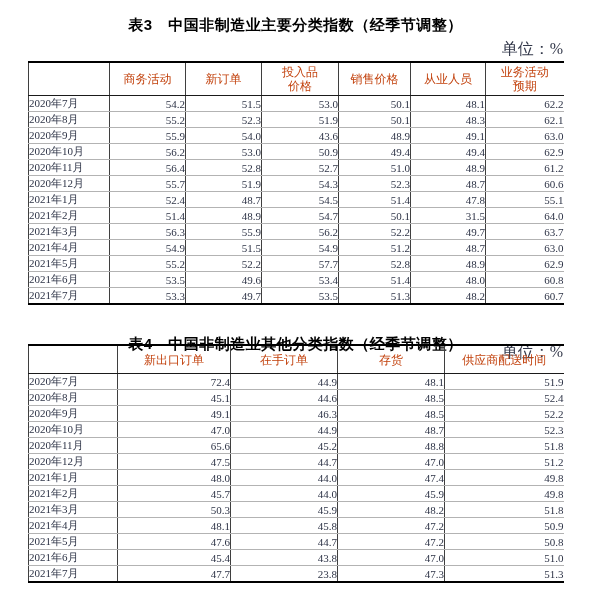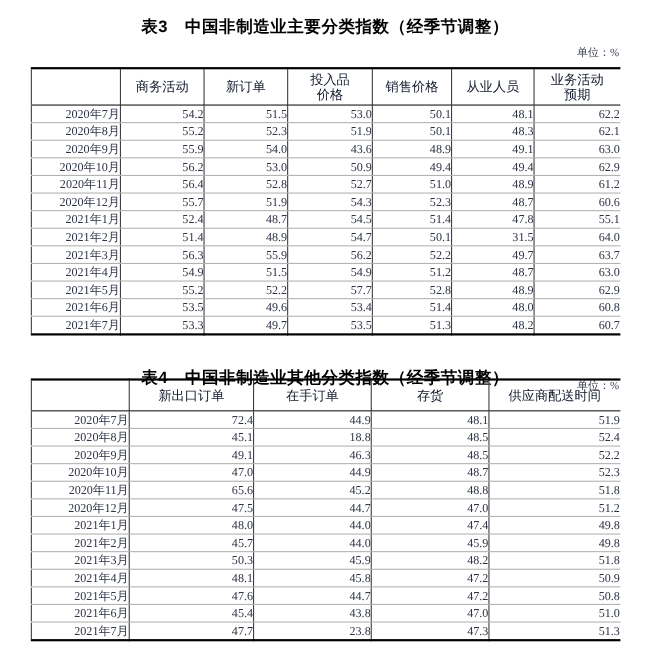--- a/index.html
+++ b/index.html
@@ -37,21 +37,21 @@
     line-height: 18px;
     color: #000000;
     letter-spacing: 0.5px;
     margin: 0;
   }
   #t3-title { top: 16px; }
   #t4-title { top: 335px; }
   .unit-label {
     position: absolute;
     right: 0;
-    font-size: 10px;
+    font-size: 16px;
     line-height: 13px;
     color: #33384a;
   }
   #t3-unit { top: 42px; }
   #t4-unit { top: 345px; }
   table.datatable {
     position: absolute;
     left: 0;
     width: 535px;
     border-collapse: collapse;
@@ -70,35 +70,35 @@
     white-space: nowrap;
   }
   table.datatable th:last-child,
   table.datatable td:last-child {
     border-right: none;
   }
   table.datatable thead th {
     border-bottom: 1px solid #1a1a1a;
     font-weight: normal;
     font-size: 12px;
-    color: #0f172a;
+    color: #c2410c;
     text-align: center;
     vertical-align: middle;
   }
   #t3-table thead th { height: 32px; }
   #t4-table thead th { height: 27px; }
   .hl { line-height: 14px; }
   table.datatable tbody td {
     border-bottom: 1px solid #b3b3b3;
     font-size: 11px;
     vertical-align: middle;
   }
   #t3-table tbody tr { height: 15.4px; }
   #t4-table tbody tr { height: 15.6px; }
-  td.lbl { text-align: right; color: #2e3447; }
+  td.lbl { text-align: left; color: #2e3447; }
   td.num { text-align: right; padding-right: 9px; color: #2e3447; }
 </style>
 </head>
 <body>
 
 <div class="page">
   <div class="content">
 
     <h1 class="tbl-title" id="t3-title">表3　中国非制造业主要分类指数（经季节调整）</h1>
     <div class="unit-label" id="t3-unit">单位：%</div>
@@ -289,21 +289,21 @@
           <tr>
             <td class="lbl">2020年7月</td>
             <td class="num">72.4</td>
             <td class="num">44.9</td>
             <td class="num">48.1</td>
             <td class="num">51.9</td>
           </tr>
           <tr>
             <td class="lbl">2020年8月</td>
             <td class="num">45.1</td>
-            <td class="num">18.8</td>
+            <td class="num">44.6</td>
             <td class="num">48.5</td>
             <td class="num">52.4</td>
           </tr>
           <tr>
             <td class="lbl">2020年9月</td>
             <td class="num">49.1</td>
             <td class="num">46.3</td>
             <td class="num">48.5</td>
             <td class="num">52.2</td>
           </tr>

